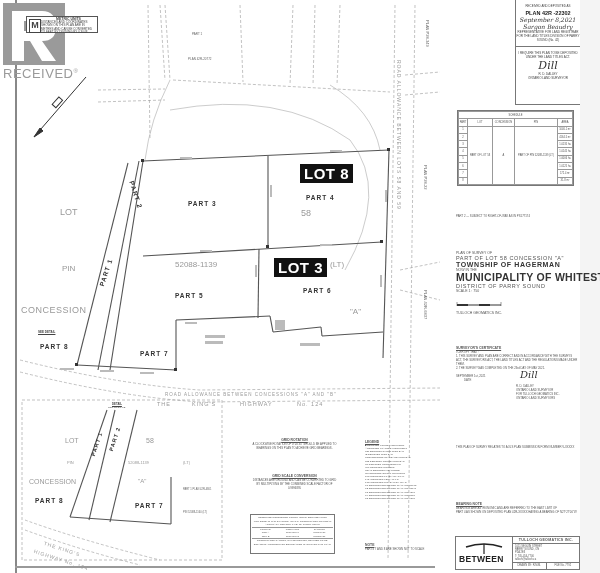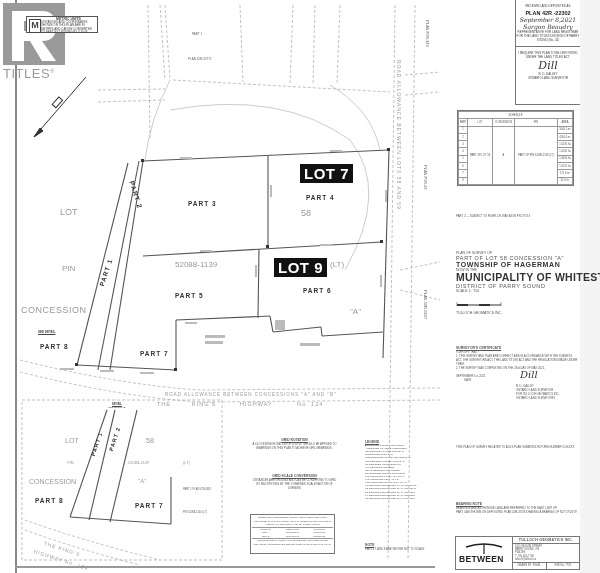--- a/index.html
+++ b/index.html
@@ -155,31 +155,31 @@
         <rect x="140" y="372" width="14" height="2"></rect>
     </g>
   </svg>
 
   <div class="realtor">
     <svg class="rshape" viewBox="0 0 44 50">
       <path d="M0 0 H30 Q44 0 44 16 Q44 30 30 30 L44 50 H30 L18 30 H12 V50 H0 Z M12 10 V20 H28 Q32 20 32 15 Q32 10 28 10 Z" fill="#fff"></path>
     </svg>
   </div>
   <div class="realtor-text">
-    <span>TITLES</span><sup style="font-size:6px">®</sup>
+    <span>RECEIVED</span><sup style="font-size:6px">®</sup>
   </div>
 
   <div class="metric-box">
     <div class="mlogo">M</div>
     <div class="metric-title">METRIC UNITS</div>
     <div>DISTANCES AND COORDINATES SHOWN ON THIS PLAN ARE IN METRES AND CAN BE CONVERTED TO FEET BY DIVIDING BY 0.3048</div>
   </div>
 
-  <div class="lot-badge" style="left:300px;top:164px;">LOT 7</div>
-  <div class="lot-badge" style="left:274px;top:258px;">LOT 9</div>
+  <div class="lot-badge" style="left:300px;top:164px;">LOT 8</div>
+  <div class="lot-badge" style="left:274px;top:258px;">LOT 3</div>
 
   <div class="label part-lbl" style="left:188px;top:200px;"><span>PART 3</span></div>
   <div class="label part-lbl" style="left:306px;top:194px;"><span>PART 4</span></div>
   <div class="label part-lbl" style="left:175px;top:292px;"><span>PART 5</span></div>
   <div class="label part-lbl" style="left:303px;top:287px;"><span>PART 6</span></div>
   <div class="label part-lbl" style="left:140px;top:350px;"><span>PART 7</span></div>
   <div class="label part-lbl" style="left:40px;top:343px;"><span>PART 8</span></div>
   <div class="label part-lbl" style="left:98px;top:285px;transform:rotate(-72deg);transform-origin:left top;"><span>PART 1</span></div>
   <div class="label part-lbl" style="left:135px;top:180px;transform:rotate(72deg);transform-origin:left top;"><span>PART 2</span></div>
 

